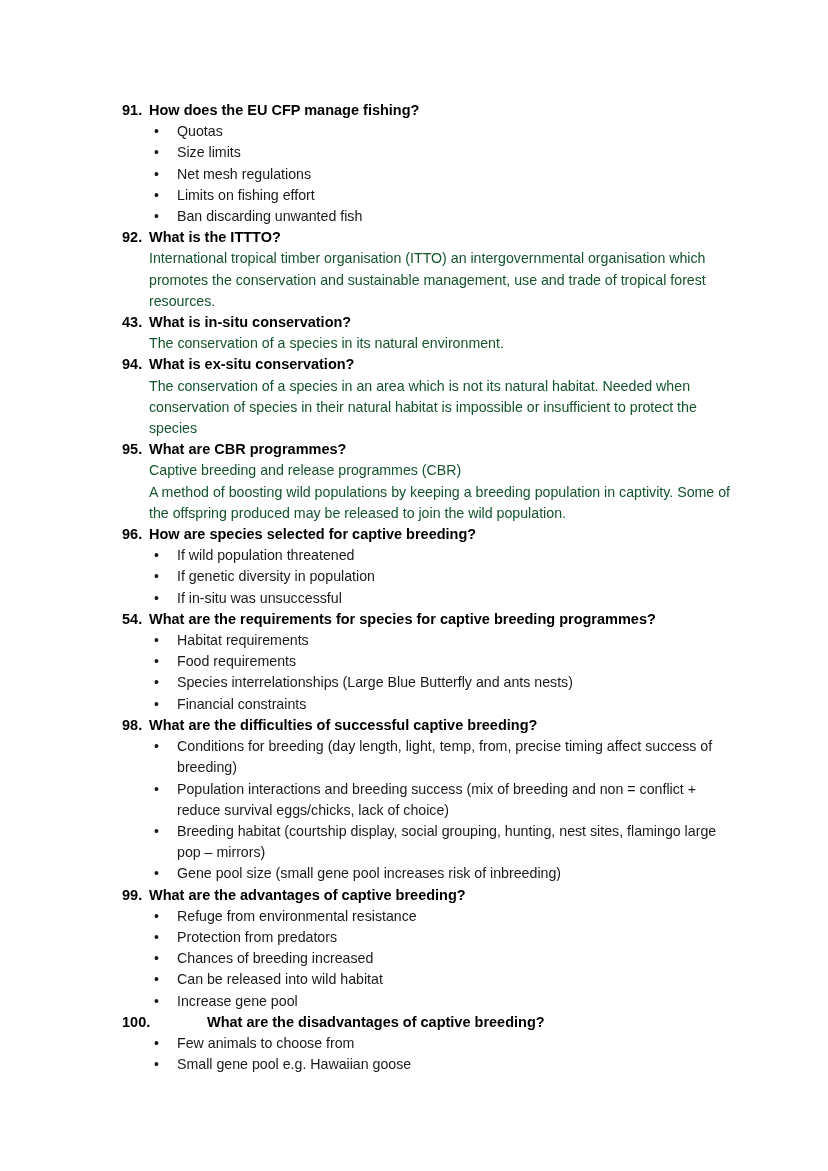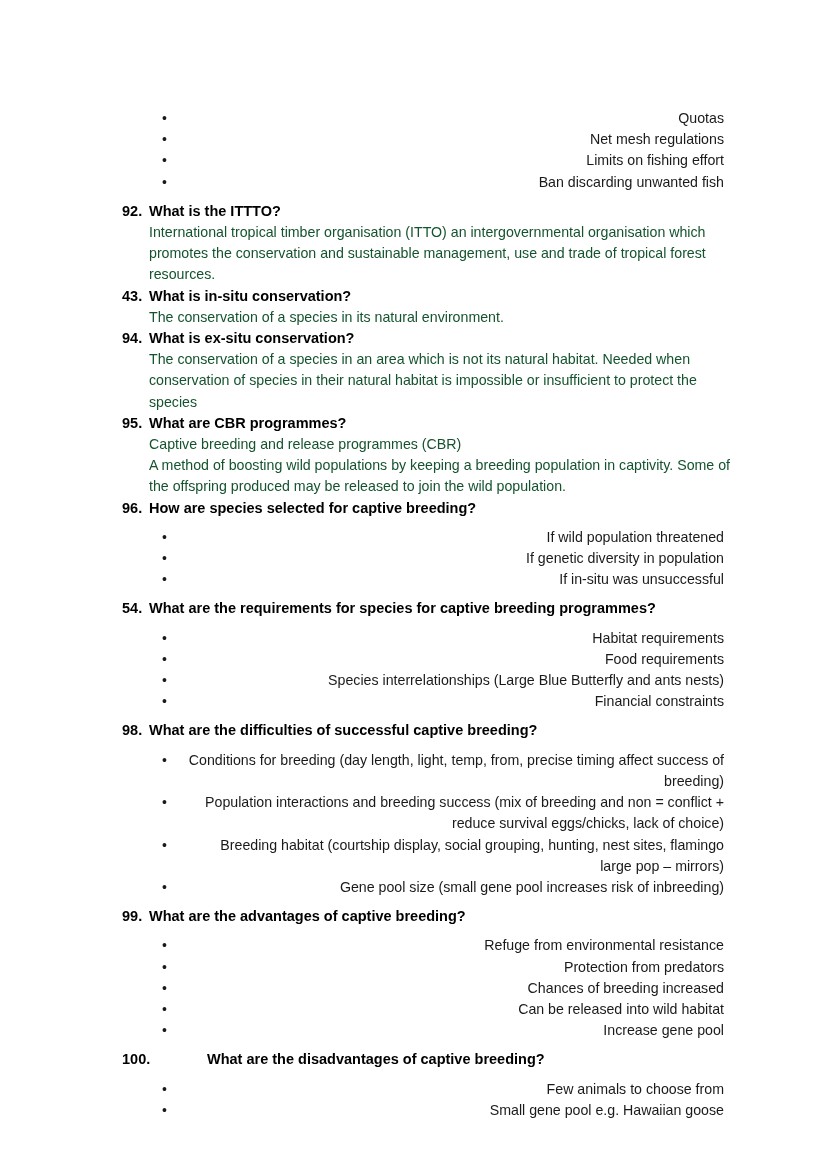--- a/index.html
+++ b/index.html
@@ -50,23 +50,22 @@
   }
   .answer-para {
     font-size: 14.2px;
     line-height: 21.2px;
     margin: 0 0 0 27px;
     color: #14532d;
     font-weight: normal;
   }
   ul.bullets {
     list-style: none;
-    margin: 8px;
+    margin: 0;
     padding: 0 0 0 0;
-    text-align: right;
   }
   ul.bullets li {
     position: relative;
     font-size: 14.2px;
     line-height: 21.2px;
     color: #1a1a1a;
     padding-left: 55px;
     margin: 0;
   }
   ul.bullets li::before {
@@ -78,22 +77,27 @@
     line-height: 21.2px;
     color: #1a1a1a;
   }
 </style>
 </head>
 <body>
 
 <div class="page">
   <div class="content" id="body-root">
       <div class="qa-block">
+        <div class="q-row">
+          <span class="q-num">91.</span>
+          <span class="q-text">How does the EU CFP manage fishing?</span>
+        </div>
         <ul class="bullets">
           <li>Quotas</li>
+          <li>Size limits</li>
           <li>Net mesh regulations</li>
           <li>Limits on fishing effort</li>
           <li>Ban discarding unwanted fish</li>
         </ul>
       </div>
       <div class="qa-block">
         <div class="q-row">
           <span class="q-num">92.</span>
           <span class="q-text">What is the ITTTO?</span>
         </div>

